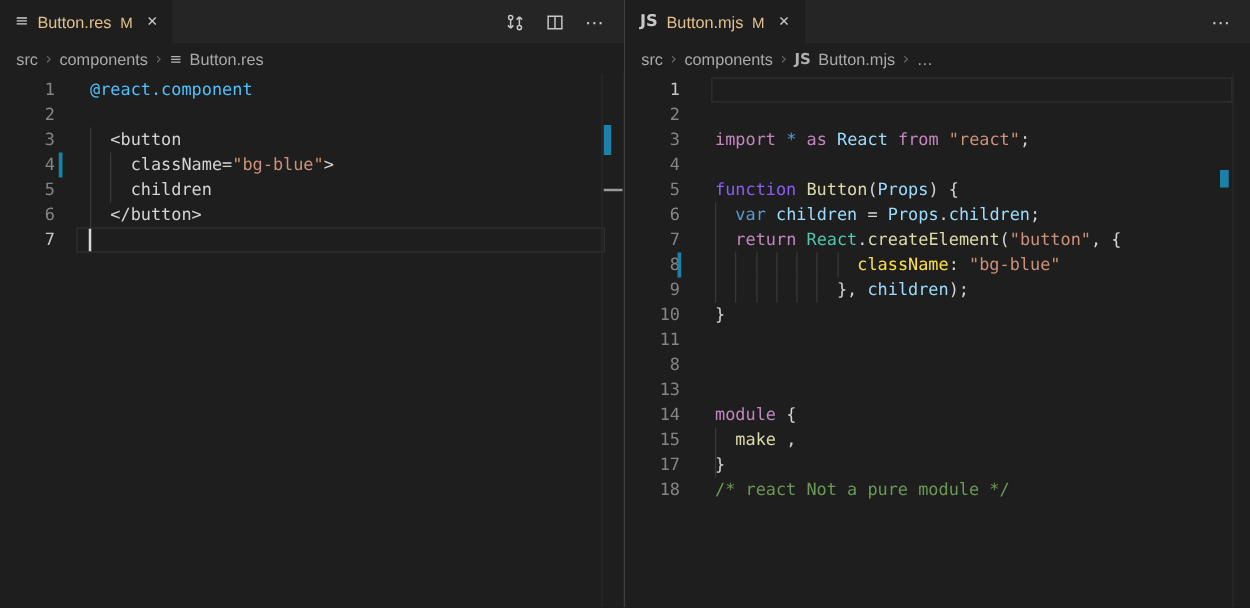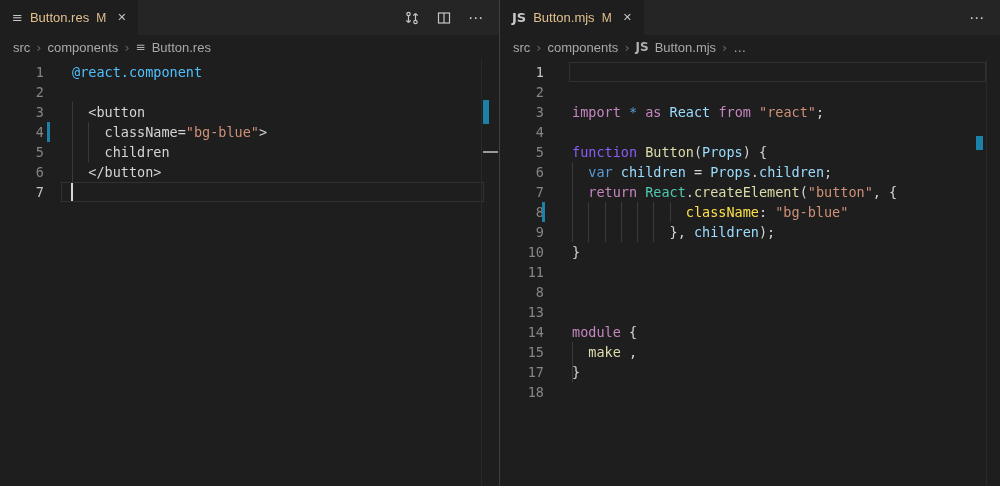--- a/index.html
+++ b/index.html
@@ -210,20 +210,21 @@
           <div class="cl-row">
             <span class="cl-num">15</span>
             <span class="cl-code"><span style="color: rgb(212, 212, 212);">  </span><span style="color: rgb(220, 220, 170);">make</span><span style="color: rgb(212, 212, 212);"> ,</span></span>
           </div>
           <div class="cl-row">
             <span class="cl-num">17</span>
             <span class="cl-code"><span style="color: rgb(212, 212, 212);">}</span></span>
           </div>
           <div class="cl-row">
             <span class="cl-num">18</span>
+            <span class="cl-code"><span style="color: rgb(106, 153, 85);">/* react Not a pure module */</span></span>
           </div>
         </div>
 
       <div class="curline" style="left:69px;top:3px;width:417px;"></div>
       <div class="iguide" style="left:72px;top:103px;height:80px;"></div>
       <div class="iguide" style="left:calc(72px + 2ch);top:143px;height:20px;"></div>
       <div class="iguide" style="left:calc(72px + 4ch);top:143px;height:20px;"></div>
       <div class="iguide" style="left:calc(72px + 6ch);top:143px;height:20px;"></div>
       <div class="iguide" style="left:calc(72px + 8ch);top:143px;height:20px;"></div>
       <div class="iguide" style="left:calc(72px + 10ch);top:143px;height:20px;"></div>

